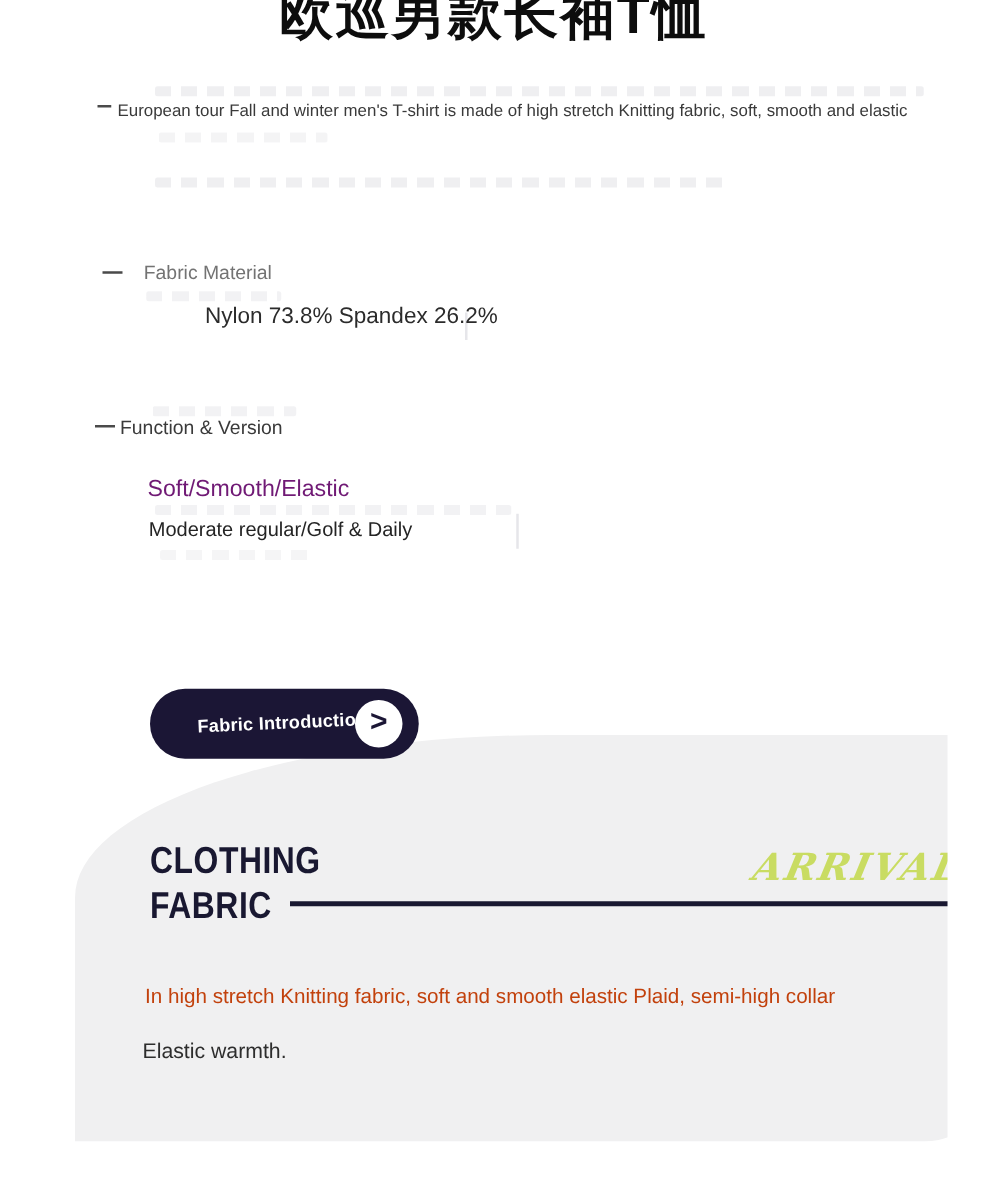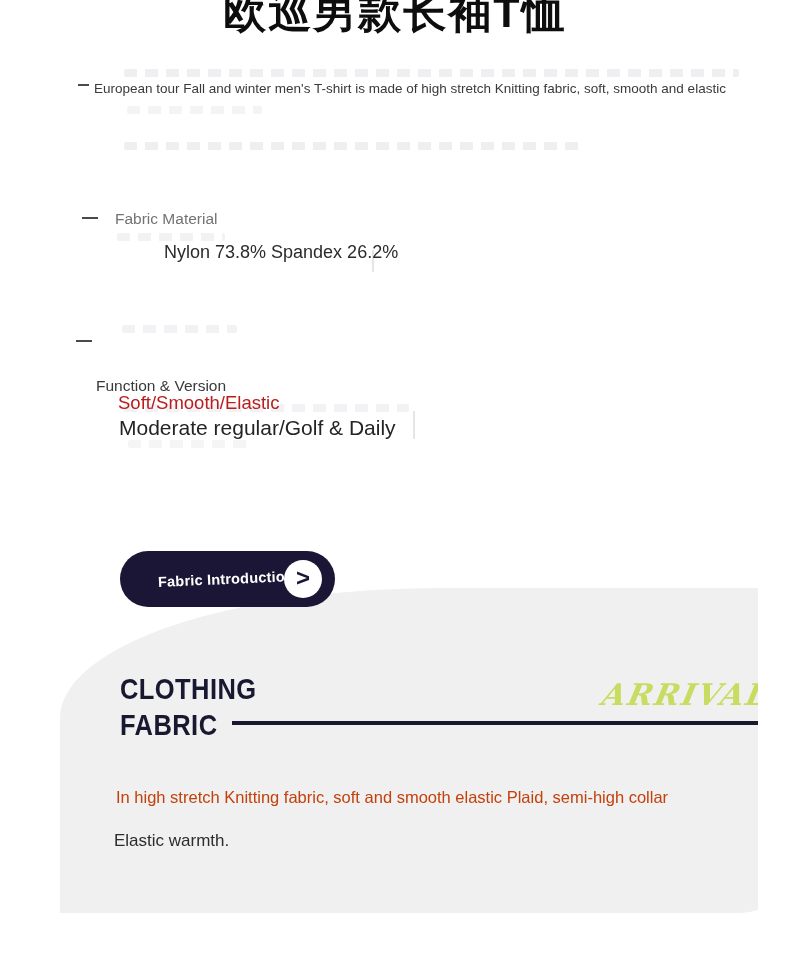--- a/index.html
+++ b/index.html
@@ -19,23 +19,23 @@
   .dash{position:absolute;height:2px;background:#4a4a4a;}
   .dash-1{left:46px;top:84px;width:11px;}
   .dash-2{left:50px;top:217px;width:16px;}
   .dash-3{left:44px;top:340px;width:16px;}
   
   .txt{position:absolute;margin:0;white-space:nowrap;text-align:right;}
   .intro-line1{left:62px;top:81px;font-size:13.5px;color:#3a3a3a;}
   .intro-line2{left:87px;top:119px;font-size:19.5px;color:#1e1e1e;}
   .fm-heading{left:83px;top:210px;font-size:15.5px;color:#737373;font-weight:400;}
   .fm-value{left:88px;top:242px;font-size:18px;color:#2b2b2b;margin-left:44px;}
-  .fv-heading{left:64px;top:334px;font-size:15.5px;color:#3a3a3a;font-weight:400;margin-top:43px;}
-  .fv-line1{left:86px;top:392px;font-size:18.5px;color:#b91c1c;}
-  .fv-line2{left:87px;top:416px;font-size:21px;color:#242424;}
+  .fv-heading{left:64px;top:334px;font-size:15.5px;color:#3a3a3a;font-weight:400;}
+  .fv-line1{left:86px;top:380px;font-size:18.5px;color:#701a75;}
+  .fv-line2{left:87px;top:416px;font-size:16px;color:#242424;}
   
   .ghost{
     position:absolute;height:8px;border-radius:2px;opacity:.75;
     background:repeating-linear-gradient(90deg,#eaeaed 0px,#eaeaed 13px,transparent 13px,transparent 21px);
     filter:blur(.4px);
   }
   .g1{left:92px;top:69px;width:615px;}
   .g2{left:95px;top:106px;width:135px;opacity:.5;}
   .g3{left:92px;top:142px;width:455px;}
   .g4{left:85px;top:233px;width:108px;opacity:.6;}

